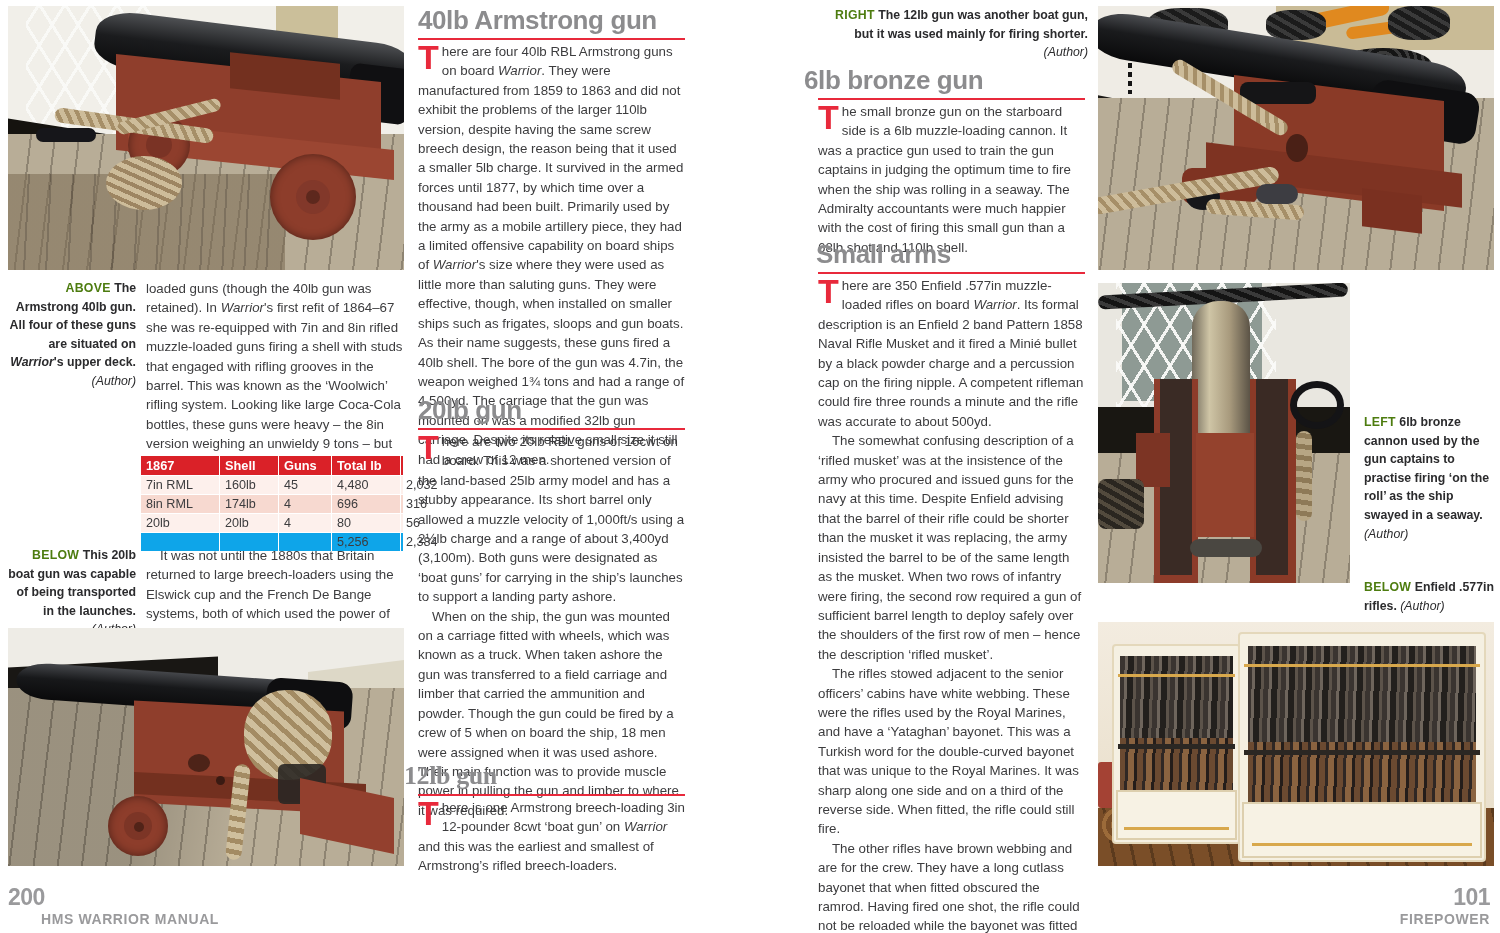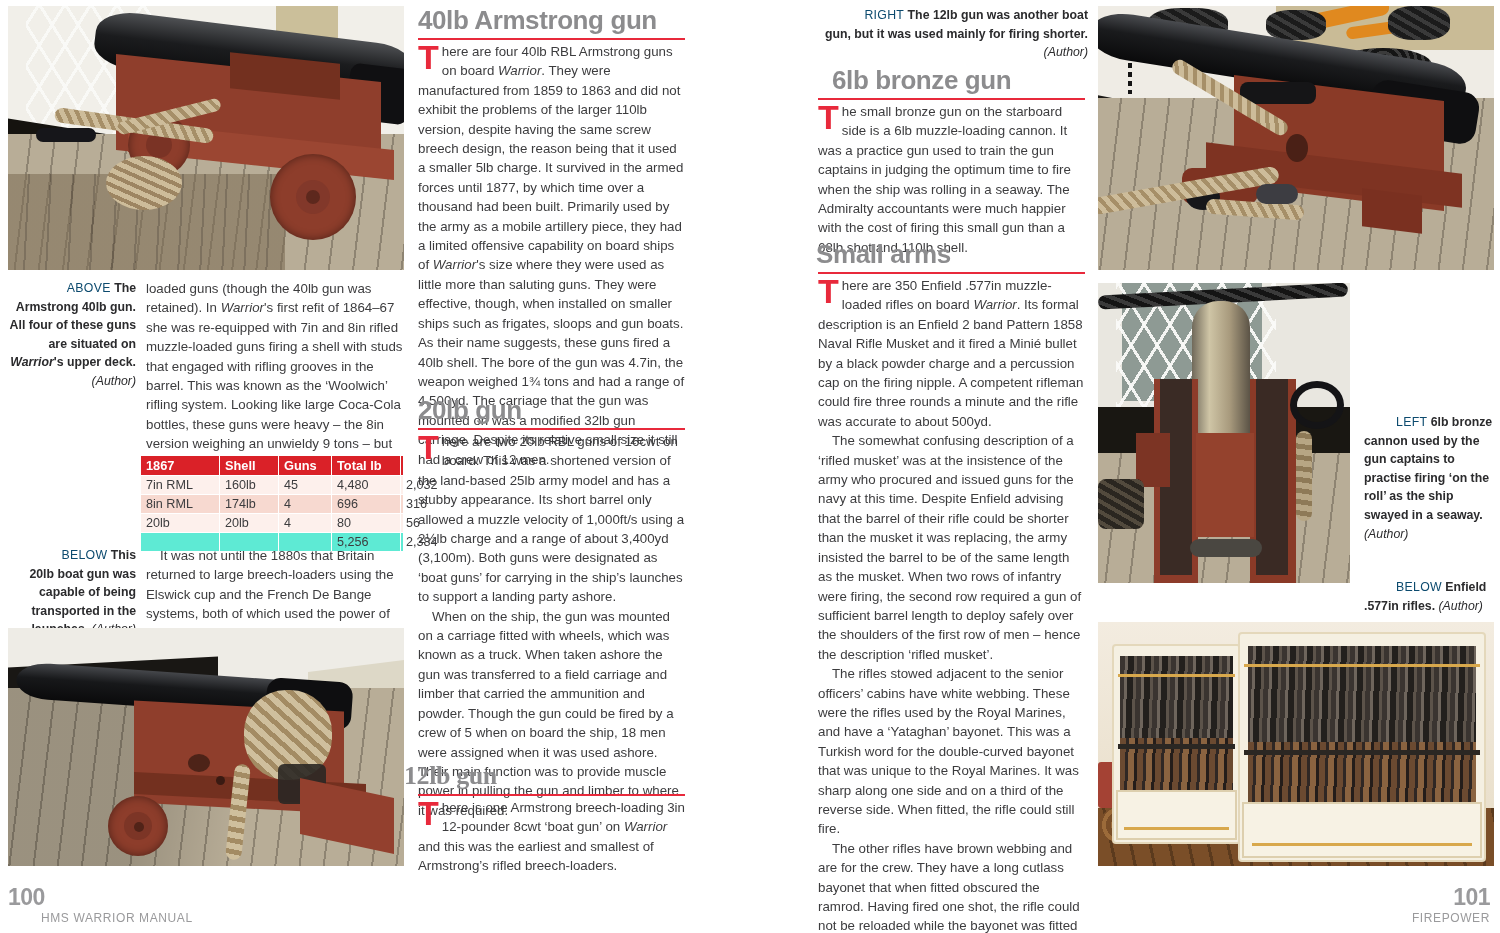--- a/index.html
+++ b/index.html
@@ -42,46 +42,46 @@
   i,em{font-style:italic;}
 
   
   .caption{
     position:absolute;
     font-size:12.3px;
     line-height:18.6px;
     font-weight:bold;
     color:#2b2b2d;
   }
-  .caption .lbl{color:#0c4a6e;font-weight:normal;letter-spacing:0.3px;margin-left:32px;}
+  .caption .lbl{color:#4d7c0f;font-weight:bold;letter-spacing:0.3px;}
   .caption .cred{font-weight:normal;font-style:italic;color:#2b2b2d;}
   .cap-right{text-align:right;}
 
   
   .spec-table{
     position:absolute;
     border-collapse:collapse;
     font-size:12.6px;
     color:#3c3c3e;
     table-layout:fixed;
   }
   .spec-table th{
     background:#da2128;color:#ffffff;font-weight:bold;text-align:left;
     padding:2px 5px;border:1px solid #ffffff;font-size:12.8px;
   }
   .spec-table td{
     padding:2px 5px;border:1px solid #ffffff;text-align:left;
     background:#fdf0ec;
   }
   .spec-table tr.alt td{background:#f7d9d0;}
-  .spec-table tr.total td{background:#5eead4;}
+  .spec-table tr.total td{background:#0ea5e9;}
 
   
   .folio-num{position:absolute;font-size:23px;font-weight:bold;color:#9a9a9c;letter-spacing:-0.5px;}
-  .folio-sub{position:absolute;font-size:12px;font-weight:normal;color:#9a9a9c;letter-spacing:0.6px;padding-left:32px;}
+  .folio-sub{position:absolute;font-size:14px;font-weight:bold;color:#9a9a9c;letter-spacing:0.6px;padding-left:32px;}
 
   
   .photo{position:absolute;overflow:hidden;background:#cfcabf;}
   .ph-layer{position:absolute;}
 
   
   .deck{
     position:absolute;left:0;right:0;bottom:0;
     background:
       repeating-linear-gradient(97deg,
@@ -277,21 +277,21 @@
   <div class="body-col" style="left:418px;top:798px;width:268px;">
     <p><span class="dropcap">T</span>here is one Armstrong breech-loading 3in 12-pounder 8cwt ‘boat gun’ on <i>Warrior</i> and this was the earliest and smallest of Armstrong’s rifled breech-loaders.</p>
   </div>
 
   <div class="caption cap-right" style="left:818px;top:6px;width:270px;">
     <span class="lbl">RIGHT</span>
     <span>The 12lb gun was another boat gun, but it was used mainly for firing shorter.</span>
     <span class="cred">(Author)</span>
   </div>
 
-  <div class="heading" style="left:832px;top:66px;">6lb bronze gun</div>
+  <div class="heading" style="left:804px;top:66px;">6lb bronze gun</div>
   <div class="rule" style="left:818px;top:98px;width:267px;"></div>
   <div class="body-col" style="left:818px;top:102px;width:268px;">
     <p><span class="dropcap">T</span>he small bronze gun on the starboard side is a 6lb muzzle-loading cannon. It was a practice gun used to train the gun captains in judging the optimum time to fire when the ship was rolling in a seaway. The Admiralty accountants were much happier with the cost of firing this small gun than a 68lb shot and 110lb shell.</p>
   </div>
 
   <div class="heading" style="left:816px;top:240px;">Small arms</div>
   <div class="rule" style="left:818px;top:272px;width:267px;"></div>
   <div class="body-col" style="left:818px;top:276px;width:268px;">
     <p><span class="dropcap">T</span>here are 350 Enfield .577in muzzle-loaded rifles on board <i>Warrior</i>. Its formal description is an Enfield 2 band Pattern 1858 Naval Rifle Musket and it fired a Minié bullet by a black powder charge and a percussion cap on the firing nipple. A competent rifleman could fire three rounds a minute and the rifle was accurate to about 500yd.</p>
     <p class="indent">The somewhat confusing description of a ‘rifled musket’ was at the insistence of the army who procured and issued guns for the navy at this time. Despite Enfield advising that the barrel of their rifle could be shorter than the musket it was replacing, the army insisted the barrel to be of the same length as the musket. When two rows of infantry were firing, the second row required a gun of sufficient barrel length to deploy safely over the shoulders of the first row of men – hence the description ‘rifled musket’.</p>
@@ -401,19 +401,19 @@
     <div class="rack-cab" style="left:140px;top:10px;width:244px;height:226px;">
       <div class="rack-barrels" style="left:8px;top:12px;right:8px;height:96px;"></div>
       <div class="rack-guns" style="left:8px;top:108px;right:8px;height:80px;"></div>
       <div class="gold-rail" style="left:4px;top:30px;right:4px;"></div>
       <div class="gold-rail" style="left:4px;top:116px;right:4px;background:#2b2723;height:5px;"></div>
       <div class="rack-base" style="left:2px;bottom:2px;right:2px;height:52px;"></div>
       <div class="gold-rail" style="left:12px;bottom:14px;right:12px;"></div>
     </div>
   </div>
 
-  <div class="folio-num" style="left:8px;top:884px;">100</div>
+  <div class="folio-num" style="left:8px;top:884px;">200</div>
   <div class="folio-sub" style="left:9px;top:911px;">HMS WARRIOR MANUAL</div>
 
   <div class="folio-num" style="right:10px;top:884px;text-align:right;">101</div>
   <div class="folio-sub" style="right:10px;top:911px;text-align:right;">FIREPOWER</div>
 
 </div>
 
 </body></html>

